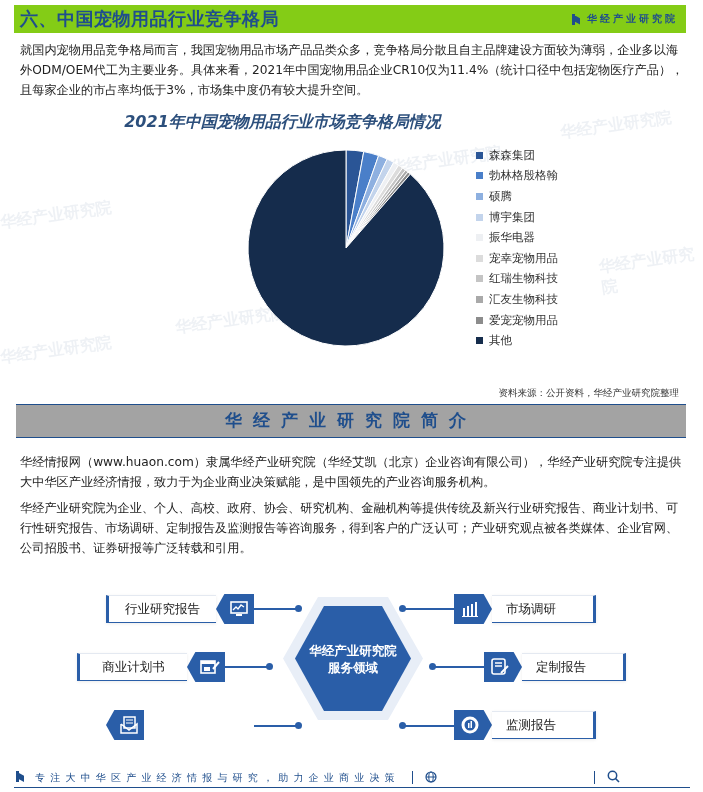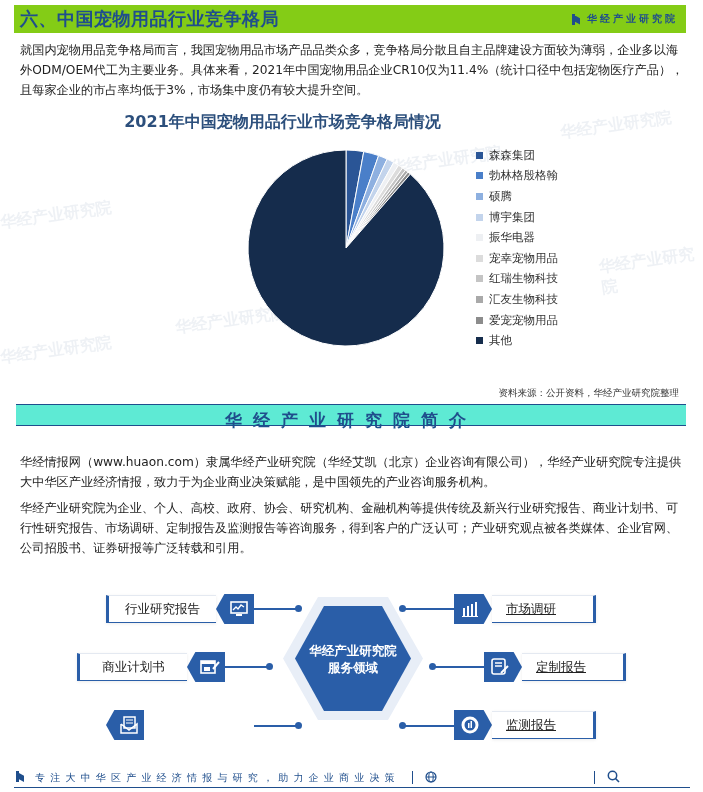--- a/index.html
+++ b/index.html
@@ -8,40 +8,40 @@
 
   .hdr { position: absolute; left: 14px; top: 5px; width: 672px; height: 28px; background: #84cc16; }
   .hdr-title { position: absolute; left: 6px; top: 2px; font-size: 18px; font-weight: bold; color: #1f4e8c; letter-spacing: 0.5px; }
   .hdr-logo { position: absolute; right: 8px; top: 7px; font-size: 10px; font-weight: bold; color: #1f4e8c; letter-spacing: 3px; display: flex; align-items: center; }
   .logo-mark { display: inline-block; width: 9px; height: 11px; margin-right: 6px; position: relative; }
   .logo-mark::before { content: ""; position: absolute; left: 0; top: 0; width: 3px; height: 11px; background: #1f4e8c; }
   .logo-mark::after { content: ""; position: absolute; left: 3px; top: 2px; width: 5px; height: 9px; background: #1f4e8c; clip-path: polygon(0 0, 100% 30%, 100% 100%, 0 70%); }
 
   .intro { position: absolute; left: 20px; top: 40px; width: 665px; font-size: 12.2px; line-height: 20px; color: #222; }
 
-  .chart-title { position: absolute; left: 0; width: 565px; top: 112px; text-align: center; font-size: 16px; font-weight: bold; color: #2c4f7c; }
+  .chart-title { position: absolute; left: 0; width: 565px; top: 112px; text-align: center; font-size: 16px; font-weight: bold; color: #2c4f7c; font-style: italic; }
   .pie { position: absolute; left: 246px; top: 148px; }
   .legend { position: absolute; left: 476px; top: 145px; }
   .legend-item { display: flex; align-items: center; height: 20.6px; font-size: 11.5px; color: #333; }
   .legend-swatch { width: 7px; height: 7px; margin-right: 6px; display: inline-block; }
   .source { position: absolute; right: 24px; top: 387px; font-size: 9.5px; color: #333; }
 
-  .section-bar { position: absolute; left: 16px; top: 404px; width: 670px; height: 22px; background: #5eead4; border-top: 1.5px solid #1f4e8c; border-bottom: 1.5px solid #1f4e8c; text-align: center; font-size: 17px; font-weight: bold; color: #1f4e8c; letter-spacing: 11px; line-height: 31px; }
+  .section-bar { position: absolute; left: 16px; top: 404px; width: 670px; height: 34px; background: #a3a3a3; border-top: 1.5px solid #1f4e8c; border-bottom: 1.5px solid #1f4e8c; text-align: center; font-size: 17px; font-weight: bold; color: #1f4e8c; letter-spacing: 11px; line-height: 31px; }
 
   .about { position: absolute; left: 20px; top: 452px; width: 665px; font-size: 12.2px; line-height: 20px; color: #222; }
   .about p { margin-bottom: 6px; }
 
   .svc-wrap { position: absolute; left: 0; top: 585px; width: 703px; height: 170px; }
   .hex-outer { position: absolute; left: 283px; top: 12px; width: 140px; height: 123px; background: #e8eef7; clip-path: polygon(25% 0, 75% 0, 100% 50%, 75% 100%, 25% 100%, 0 50%); }
   .hex-inner { position: absolute; left: 295px; top: 21px; width: 116px; height: 105px; background: #2a5ea8; clip-path: polygon(25% 0, 75% 0, 100% 50%, 75% 100%, 25% 100%, 0 50%); display: flex; align-items: center; justify-content: center; text-align: center; color: #fff; font-size: 12.5px; font-weight: bold; line-height: 17px; }
 
   .svc { position: absolute; height: 30px; display: flex; align-items: center; }
   .svc-box { height: 28px; background: #fff; border-top: 1px solid #e4e9f1; border-bottom: 1.5px solid #2a5ea8; box-shadow: 0 1px 3px rgba(0,0,0,0.08); display: flex; align-items: center; font-size: 12.5px; color: #222; position: relative; }
   .svc-left .svc-box { border-left: 3px solid #2a5ea8; justify-content: center; }
-  .svc-right .svc-box { border-right: 3px solid #2a5ea8; padding-left: 14px; text-decoration: underline; }
+  .svc-right .svc-box { border-right: 3px solid #2a5ea8; padding-left: 14px; }
   .svc-icon { width: 38px; height: 30px; background: #2a5ea8; display: flex; align-items: center; justify-content: center; }
   .svc-left .svc-icon { clip-path: polygon(22% 0, 100% 0, 100% 100%, 22% 100%, 0 50%); padding-left: 7px; }
   .svc-right .svc-icon { clip-path: polygon(0 0, 78% 0, 100% 50%, 78% 100%, 0 100%); padding-right: 7px; }
   .connector { position: absolute; height: 1.5px; background: #2a5ea8; }
   .dot { position: absolute; width: 7px; height: 7px; border-radius: 50%; background: #2a5ea8; }
 
   .footer { position: absolute; left: 14px; top: 768px; width: 676px; height: 20px; border-bottom: 1.5px solid #1f4e8c; display: flex; align-items: center; font-size: 10px; color: #1f4e8c; font-weight: normal; }
   .footer-slogan { letter-spacing: 5.2px; margin-left: 4px; }
   .footer-sep { width: 1px; height: 13px; background: #1f4e8c; margin: 0 12px; }
   .footer-url { letter-spacing: 4.5px; margin-left: 4px; margin-top: 40px; }

